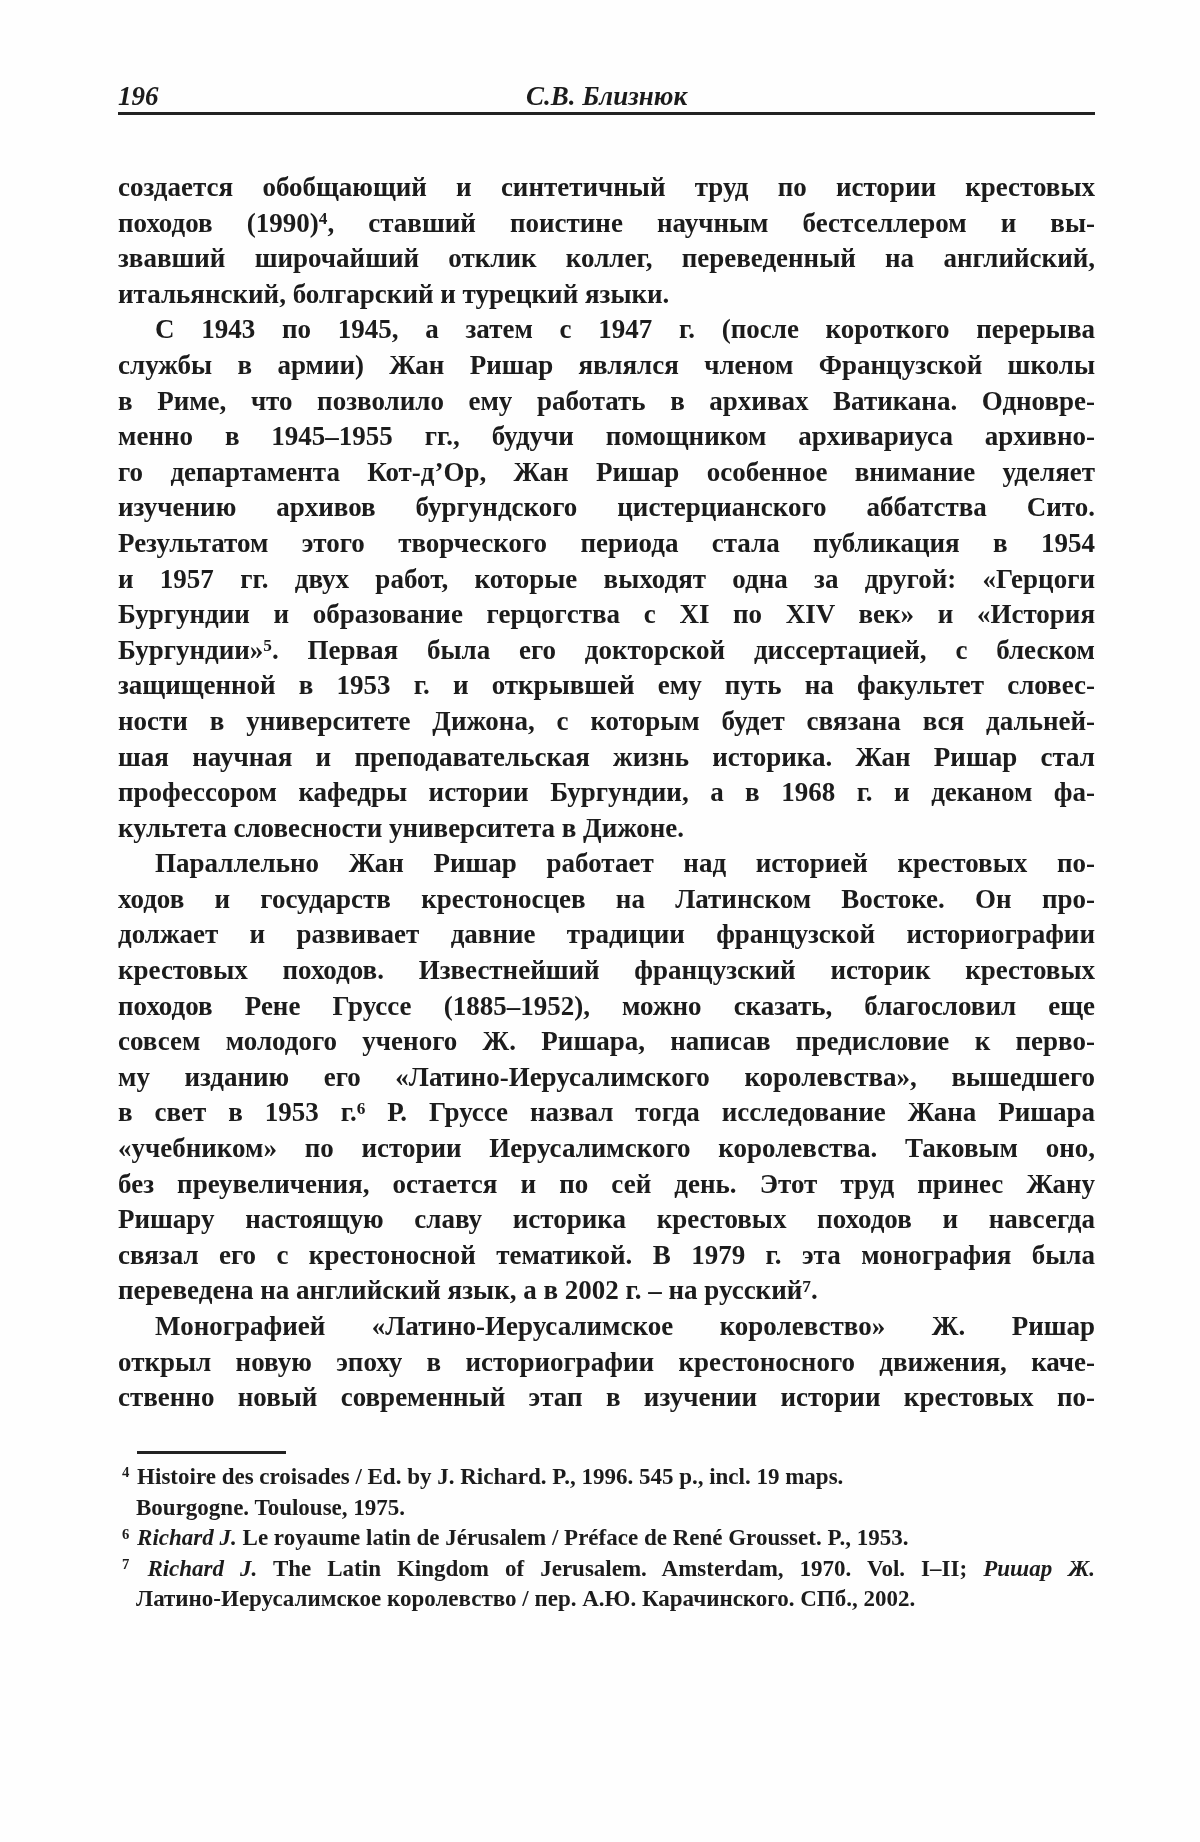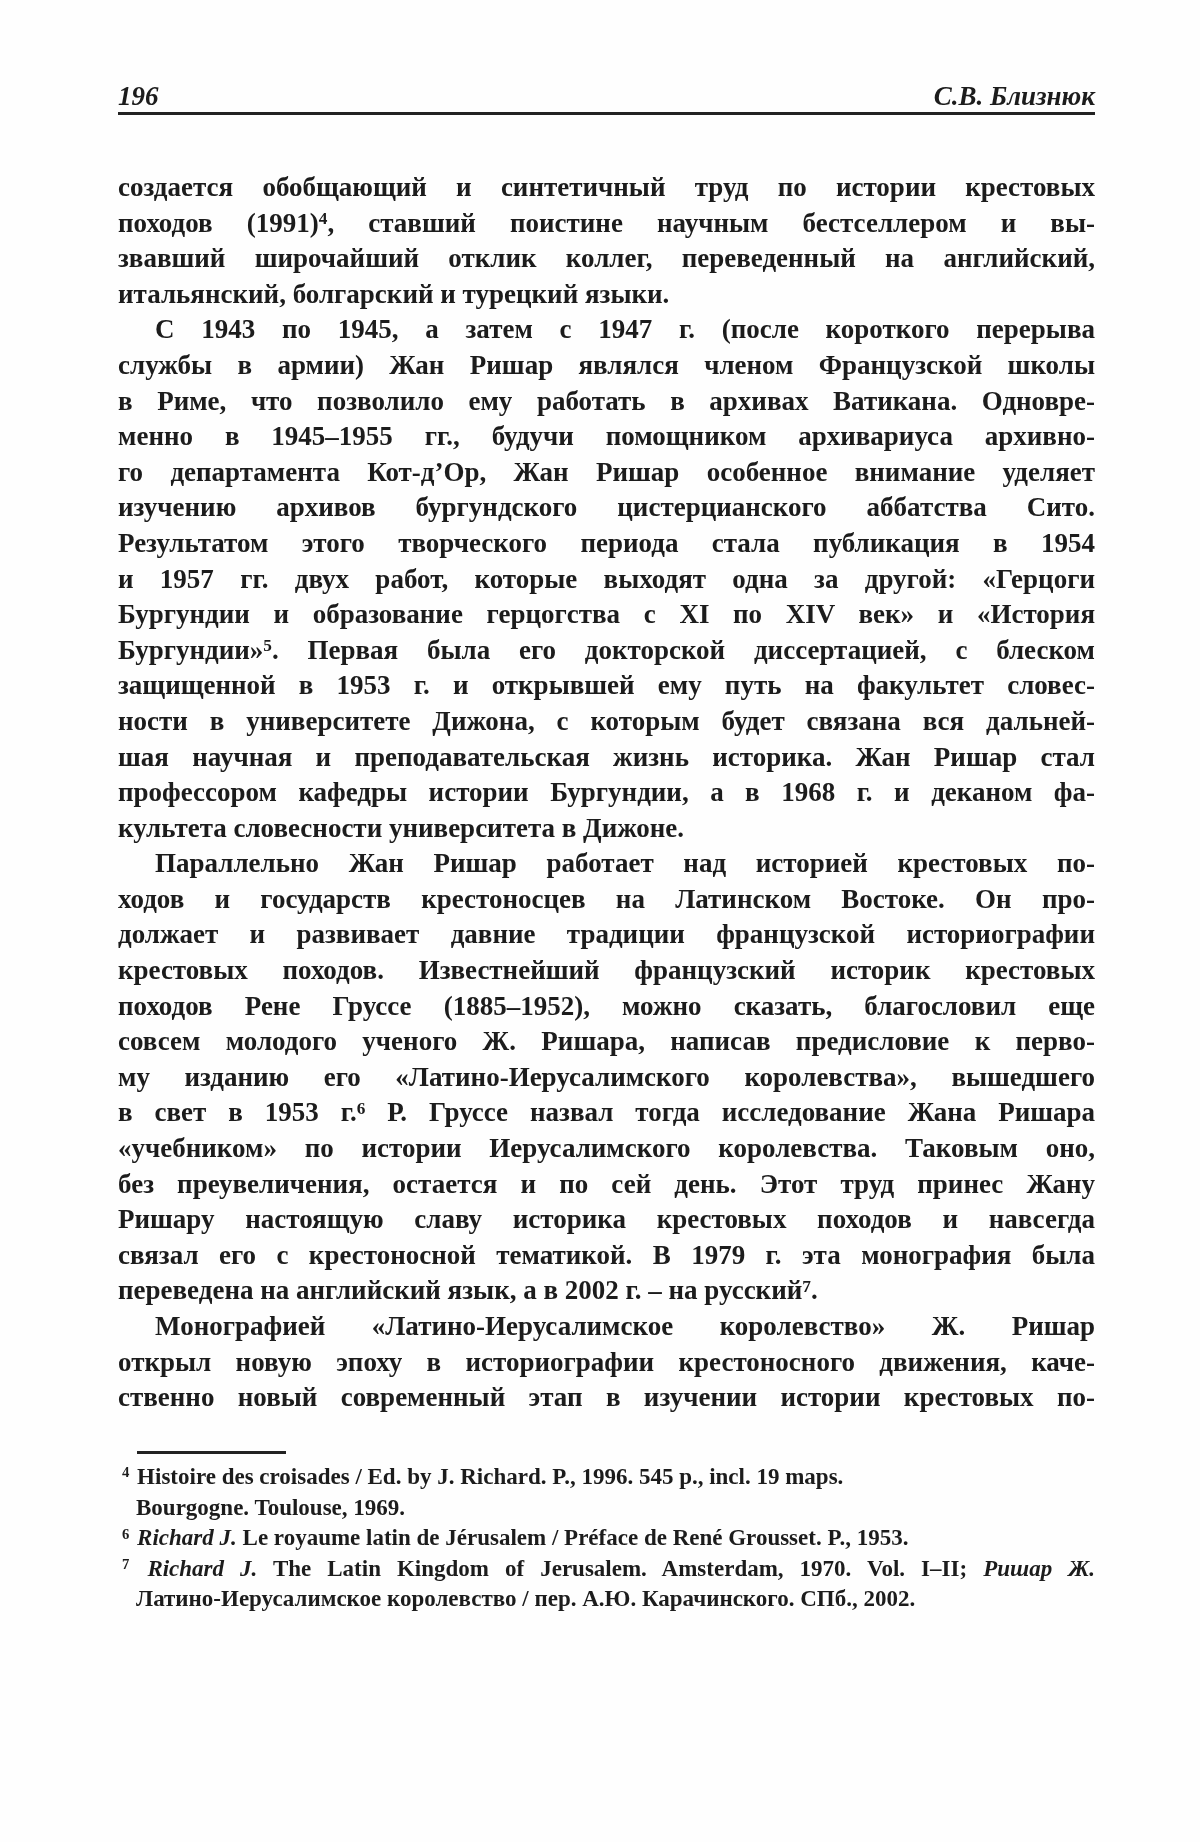--- a/index.html
+++ b/index.html
@@ -11,21 +11,21 @@
     position: relative;
     overflow: hidden;
   }
   .page { position: absolute; inset: 0; font-weight: bold; }
 
   .header {
     position: absolute; top: 80px; left: 118px; width: 977px; height: 32px;
     font-style: italic; font-size: 27px; line-height: 32px;
   }
   .page-number { position: absolute; left: 0; top: 0; }
-  .running-head { position: absolute; left: 0; right: 0; text-align: right; }
+  .running-head { position: absolute; left: 0; right: 0; text-align: center; }
 
   .header-rule {
     position: absolute; top: 112px; left: 118px; width: 977px; height: 3px;
     background: #222;
   }
 
   .body-text {
     position: absolute; top: 170px; left: 118px; width: 977px;
     font-size: 27px; line-height: 35.6px;
   }
@@ -60,21 +60,21 @@
 <body>
 
 <div class="page">
   <div class="header">
     <span class="page-number">196</span>
     <span class="running-head">С.В. Близнюк</span>
   </div>
   <div class="header-rule"></div>
   <div class="body-text">
       <div class="line just"><span>создается обобщающий и синтетичный труд по истории крестовых</span></div>
-      <div class="line just"><span>походов (1991)</span><sup>4</sup><span>, ставший поистине научным бестселлером и вы-</span></div>
+      <div class="line just"><span>походов (1990)</span><sup>4</sup><span>, ставший поистине научным бестселлером и вы-</span></div>
       <div class="line just"><span>звавший широчайший отклик коллег, переведенный на английский,</span></div>
       <div class="line"><span>итальянский, болгарский и турецкий языки.</span></div>
       <div class="line just indent"><span>С 1943 по 1945, а затем с 1947 г. (после короткого перерыва</span></div>
       <div class="line just"><span>службы в армии) Жан Ришар являлся членом Французской школы</span></div>
       <div class="line just"><span>в Риме, что позволило ему работать в архивах Ватикана. Одновре-</span></div>
       <div class="line just"><span>менно в 1945–1955 гг., будучи помощником архивариуса архивно-</span></div>
       <div class="line just"><span>го департамента Кот-д’Ор, Жан Ришар особенное внимание уделяет</span></div>
       <div class="line just"><span>изучению архивов бургундского цистерцианского аббатства Сито.</span></div>
       <div class="line just"><span>Результатом этого творческого периода стала публикация в 1954</span></div>
       <div class="line just"><span>и 1957 гг. двух работ, которые выходят одна за другой: «Герцоги</span></div>
@@ -98,18 +98,18 @@
       <div class="line just"><span>Ришару настоящую славу историка крестовых походов и навсегда</span></div>
       <div class="line just"><span>связал его с крестоносной тематикой. В 1979 г. эта монография была</span></div>
       <div class="line"><span>переведена на английский язык, а в 2002 г. – на русский</span><sup>7</sup><span>.</span></div>
       <div class="line just indent"><span>Монографией «Латино-Иерусалимское королевство» Ж. Ришар</span></div>
       <div class="line just"><span>открыл новую эпоху в историографии крестоносного движения, каче-</span></div>
       <div class="line just"><span>ственно новый современный этап в изучении истории крестовых по-</span></div>
     </div>
   <div class="fn-rule"></div>
   <div class="footnotes">
       <div class="line fn-line"><sup>4</sup><span> Histoire des croisades / Ed. by J. Richard. P., 1996. 545 p., incl. 19 maps.</span></div>
-      <div class="line fn-line"><span>Bourgogne. Toulouse, 1969.</span></div>
+      <div class="line fn-line"><span>Bourgogne. Toulouse, 1975.</span></div>
       <div class="line fn-line"><sup>6</sup><span> </span><span style="font-style: italic;">Richard J.</span><span> Le royaume latin de Jérusalem / Préface de René Grousset. P., 1953.</span></div>
       <div class="line just fn-line"><sup>7</sup><span> </span><span style="font-style: italic;">Richard J.</span><span> The Latin Kingdom of Jerusalem. Amsterdam, 1970. Vol. I–II; </span><span style="font-style: italic;">Ришар Ж.</span></div>
       <div class="line fn-line"><span>Латино-Иерусалимское королевство / пер. А.Ю. Карачинского. СПб., 2002.</span></div>
     </div>
 </div>
 
 </body></html>

